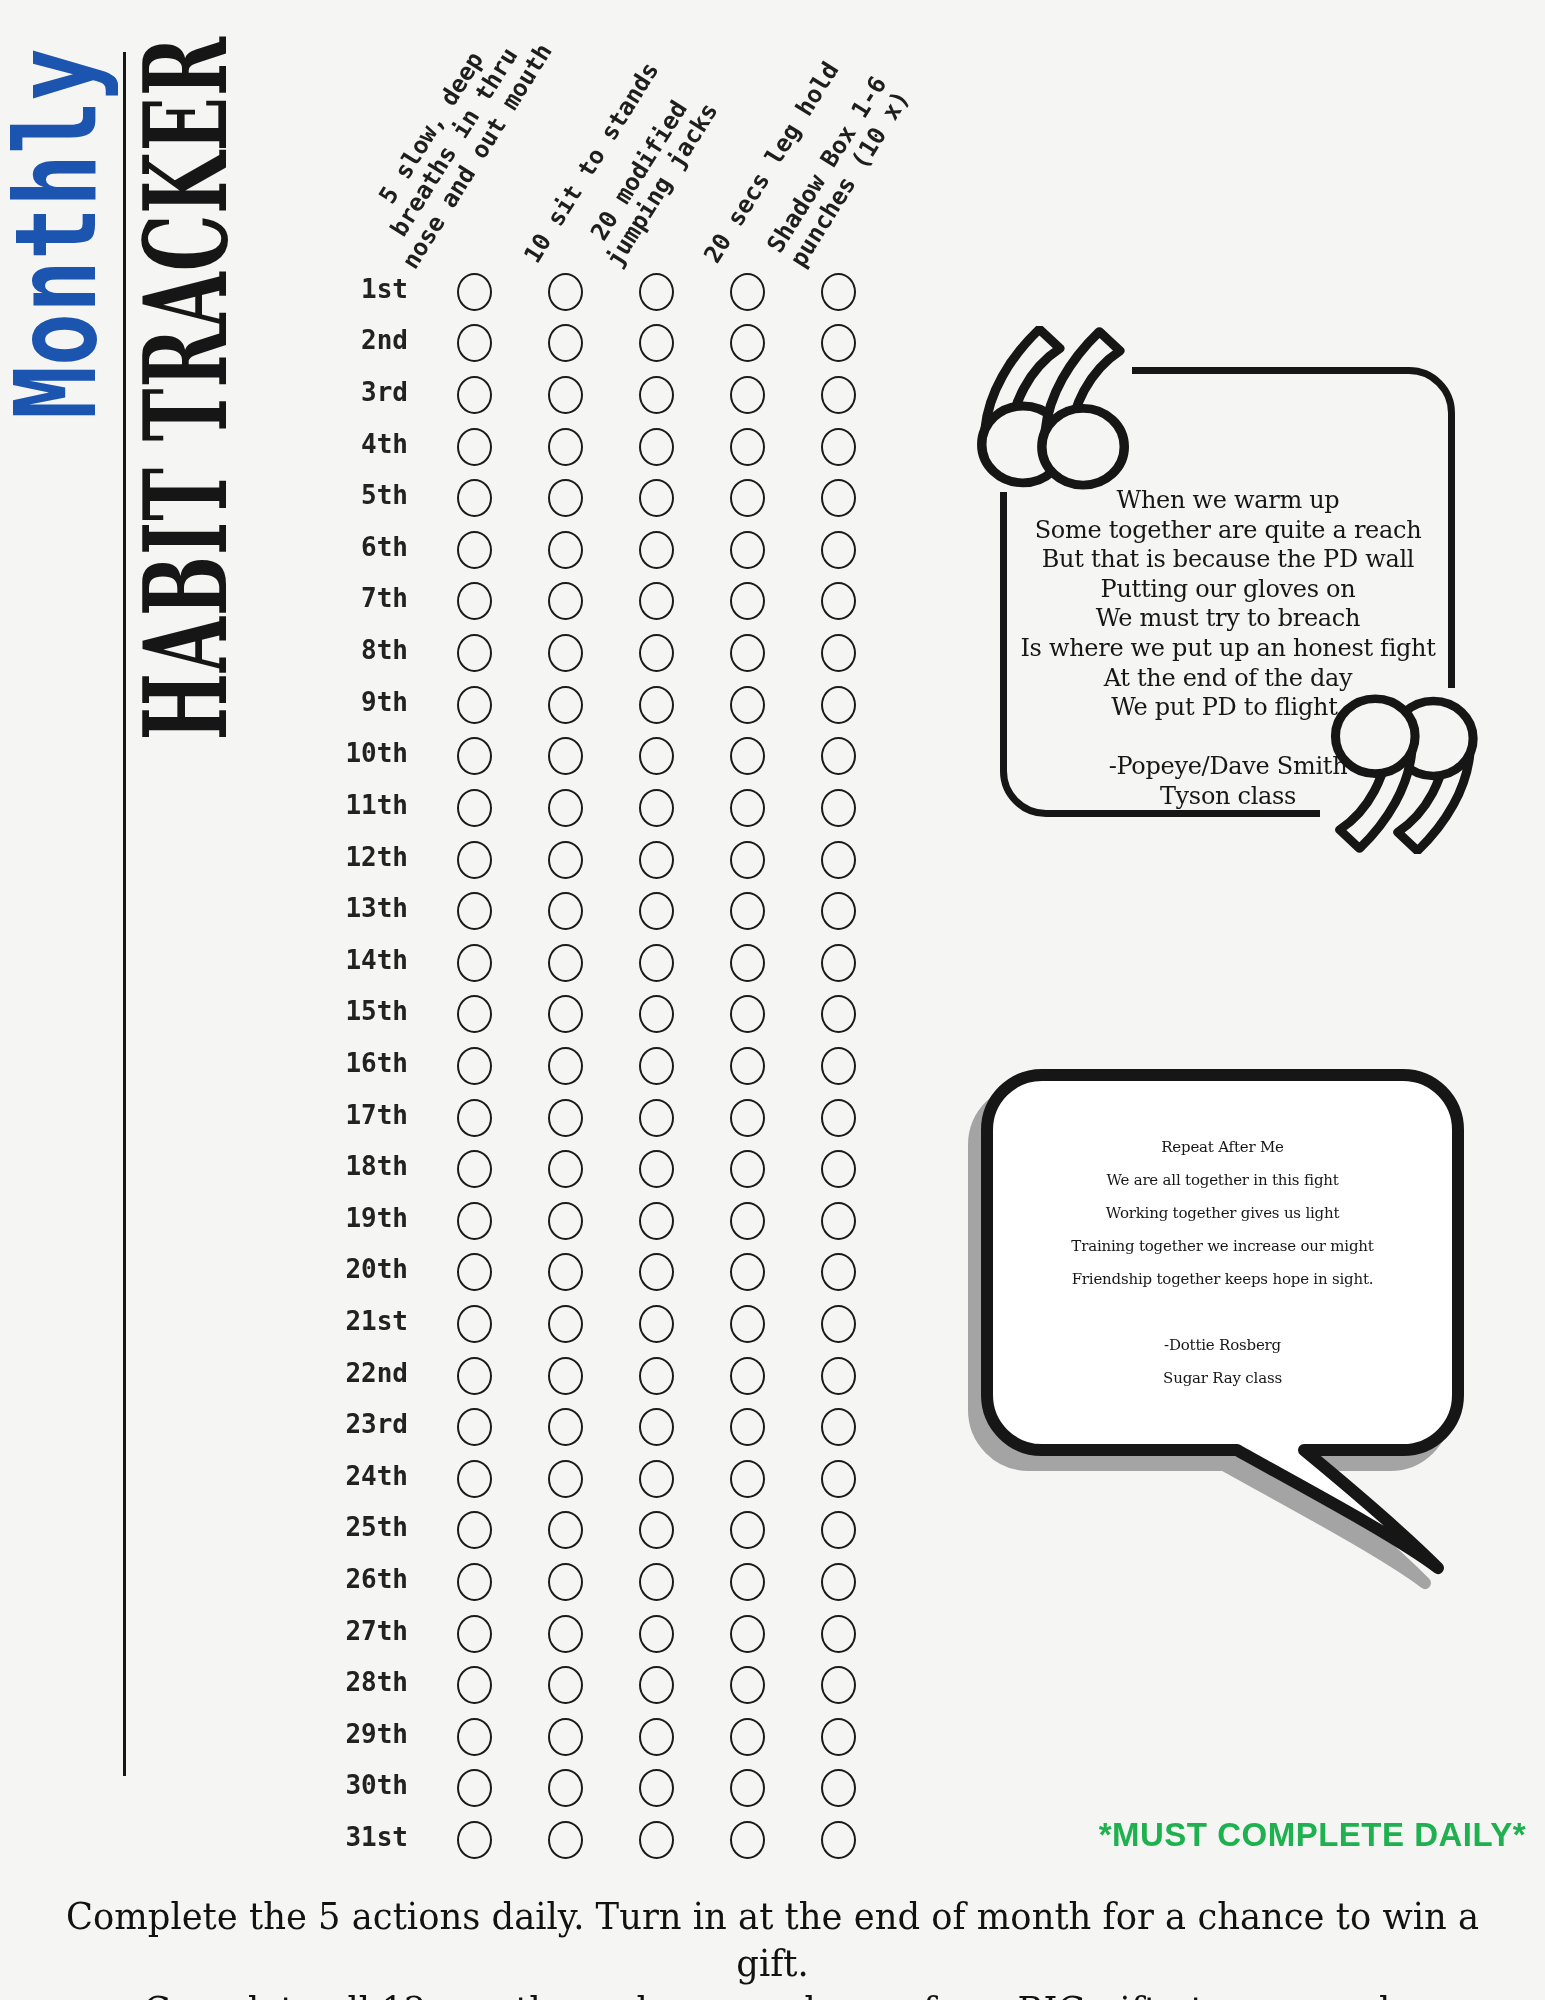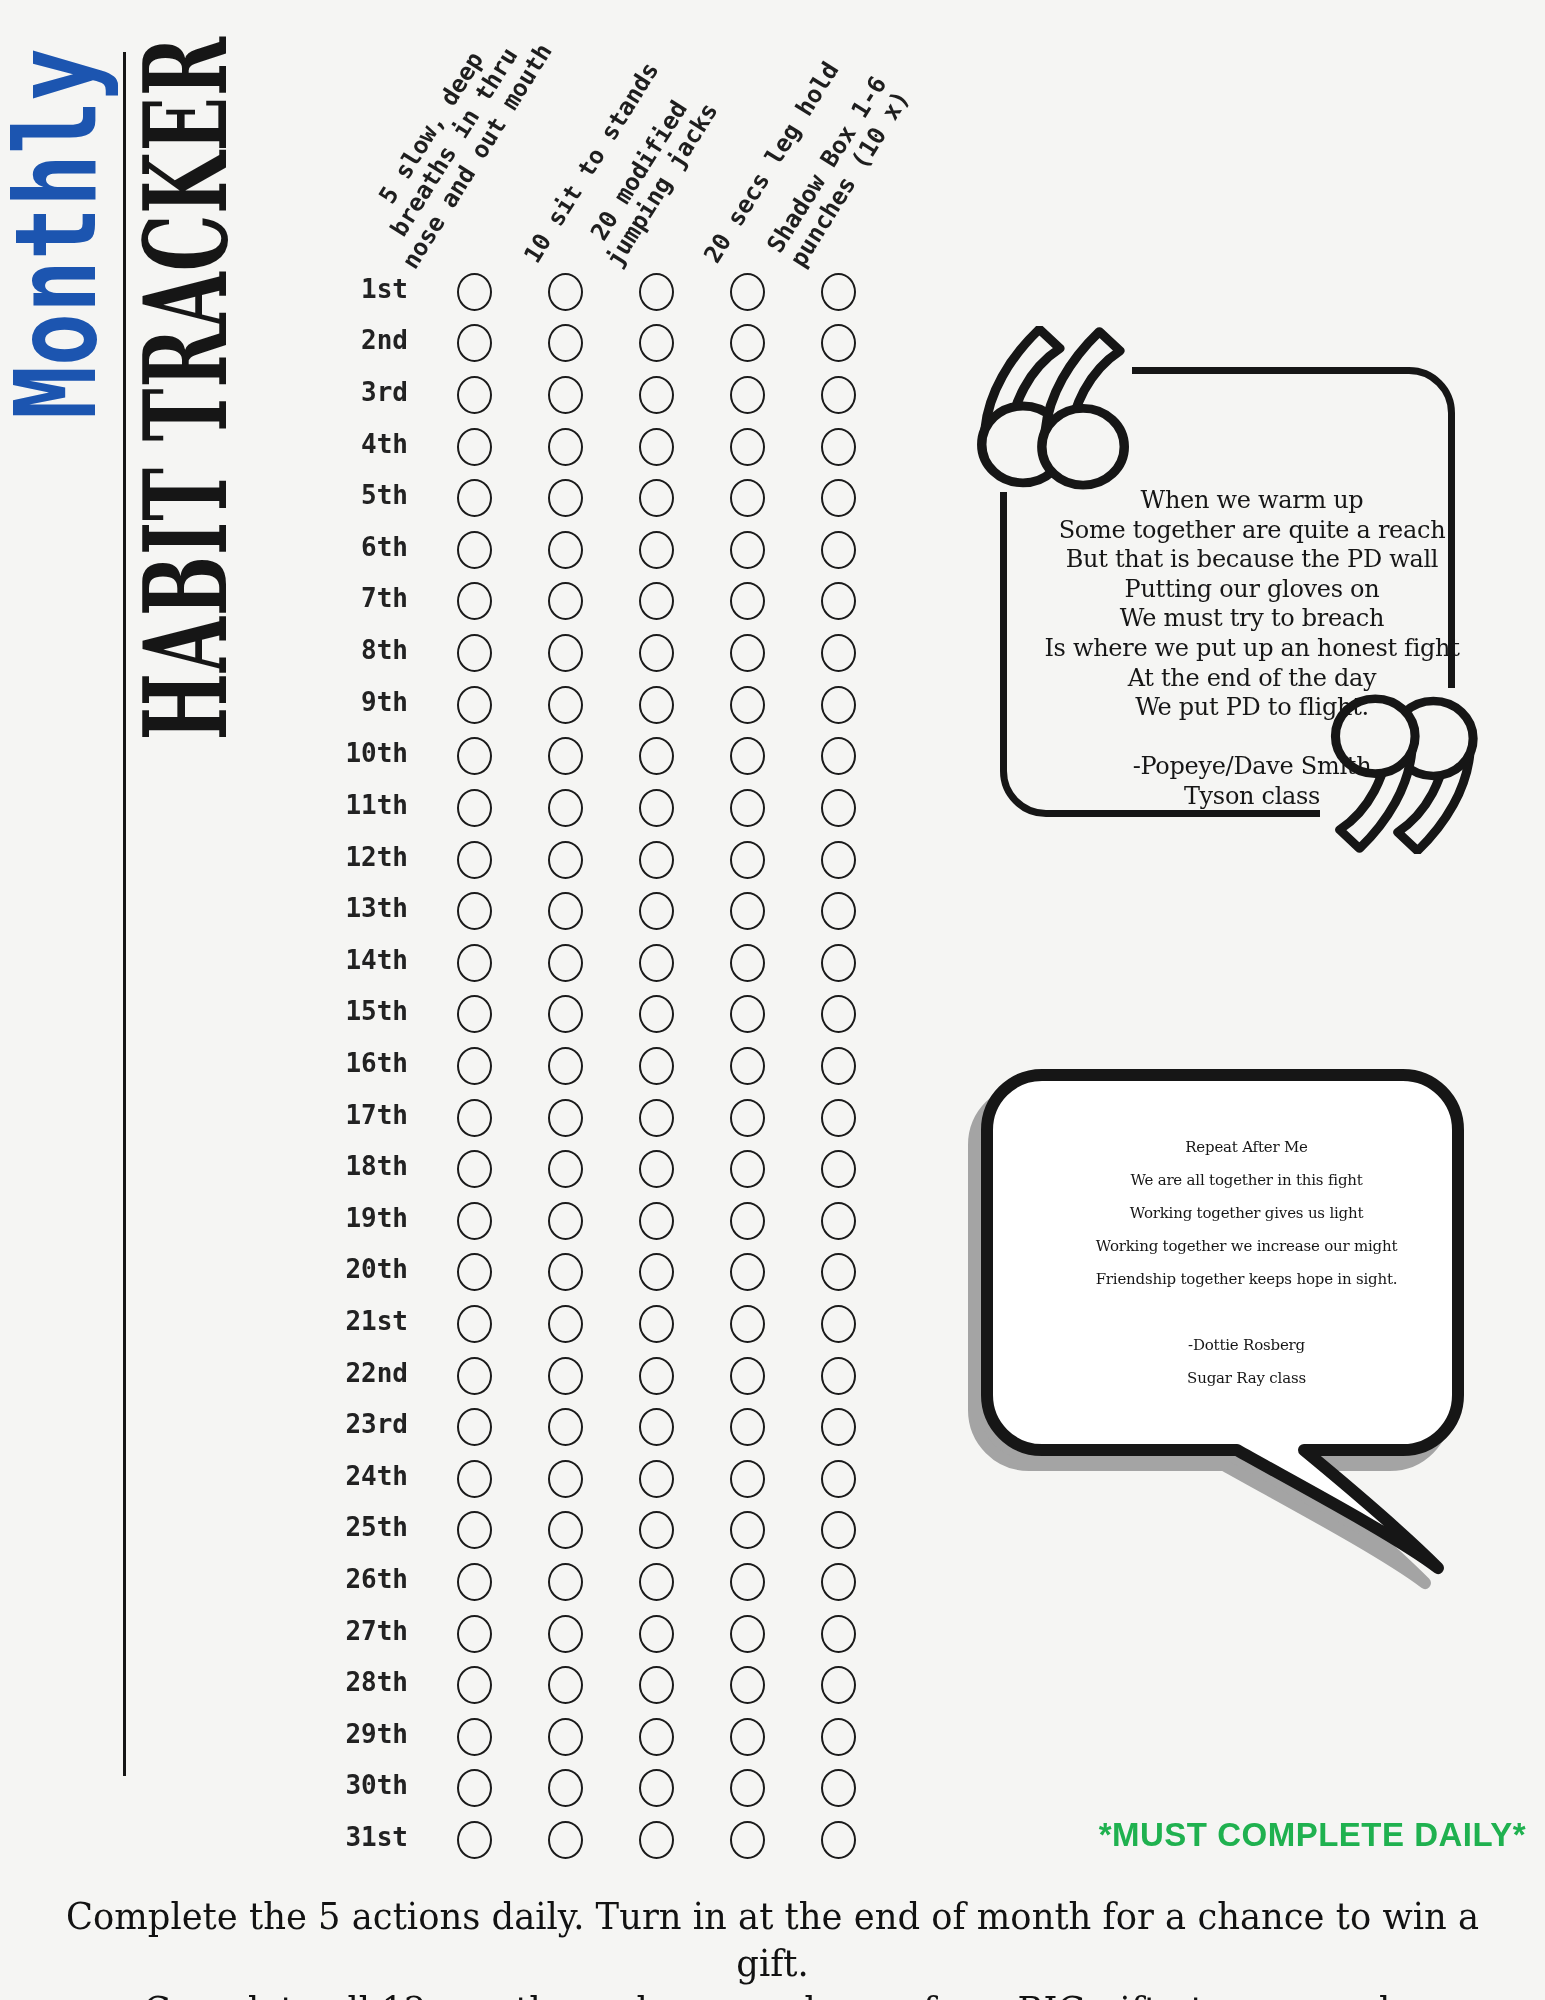--- a/index.html
+++ b/index.html
@@ -23,21 +23,21 @@
   .cell{display:flex;align-items:center;justify-content:center;}
   .circle{width:31px;height:34px;border:2.5px solid #1a1a1a;border-radius:50%;background:transparent;}
   .quote-box{position:absolute;left:1000px;top:367px;width:455px;height:450px;
              border:7px solid #161616;border-radius:46px;box-sizing:border-box;}
   .qmask{position:absolute;background:#f5f5f3;}
   #open-quote-mask{left:948px;top:318px;width:184px;height:174px;}
   #close-quote-mask{left:1320px;top:688px;width:182px;height:168px;}
   .qmark-svg{position:absolute;}
   #open-quote-svg{left:956px;top:326px;}
   #close-quote-svg{left:1328px;top:694px;}
-  .quote-text{position:absolute;text-align:center;margin-left:24px;}
+  .quote-text{position:absolute;text-align:center;}
   #quote1-text{left:1003px;top:486px;width:450px;font-size:24px;line-height:29.6px;letter-spacing:-0.3px;}
   #quote2-text{left:1000px;top:1131px;width:445px;font-size:15px;line-height:33px;letter-spacing:-0.2px;}
   .qline{white-space:pre;min-height:1em;}
   #bubble-svg{position:absolute;left:950px;top:1050px;}
   .green-note{position:absolute;left:1030px;top:1816px;width:496px;text-align:center;
               font-family:"Liberation Sans",sans-serif;font-weight:700;font-size:33px;letter-spacing:0.5px;}
   .footer{position:absolute;left:0;top:1893px;width:1545px;text-align:center;
           font-size:38px;line-height:47px;transform:scaleX(0.93);transform-origin:center;color:#121212;}
 </style>
 </head>
@@ -615,21 +615,21 @@
 
   <svg id="bubble-svg" width="560" height="560" viewBox="0 0 560 560">
     <path class="bubble-shadow" transform="translate(-13,15)" d="M 92,25 H 453 A 55,55 0 0 1 508,80 V 345 A 55,55 0 0 1 453,400 H 354 C 388,428 448,478 488,518 C 443,484 336,428 287,400 H 92 A 55,55 0 0 1 37,345 V 80 A 55,55 0 0 1 92,25 Z" fill="#a4a4a4" stroke="#a4a4a4" stroke-width="12" stroke-linejoin="round"></path>
     <path class="bubble-body" d="M 92,25 H 453 A 55,55 0 0 1 508,80 V 345 A 55,55 0 0 1 453,400 H 354 C 388,428 448,478 488,518 C 443,484 336,428 287,400 H 92 A 55,55 0 0 1 37,345 V 80 A 55,55 0 0 1 92,25 Z" fill="#ffffff" stroke="#161616" stroke-width="12" stroke-linejoin="round"></path>
   </svg>
 
   <div id="quote2-text" class="quote-text">
       <div class="qline">Repeat After Me</div>
       <div class="qline">We are all together in this fight</div>
       <div class="qline">Working together gives us light</div>
-      <div class="qline">Working together we increase our might</div>
+      <div class="qline">Training together we increase our might</div>
       <div class="qline">Friendship together keeps hope in sight.</div>
       <div class="qline">&nbsp;</div>
       <div class="qline">-Dottie Rosberg</div>
       <div class="qline">Sugar Ray class</div>
     </div>
 
   <div class="green-note" style="color: rgb(31, 177, 79); text-align: right;">*MUST COMPLETE DAILY*</div>
 
   <div class="footer">
     <div>Complete the 5 actions daily. Turn in at the end of month for a chance to win a gift.</div>

